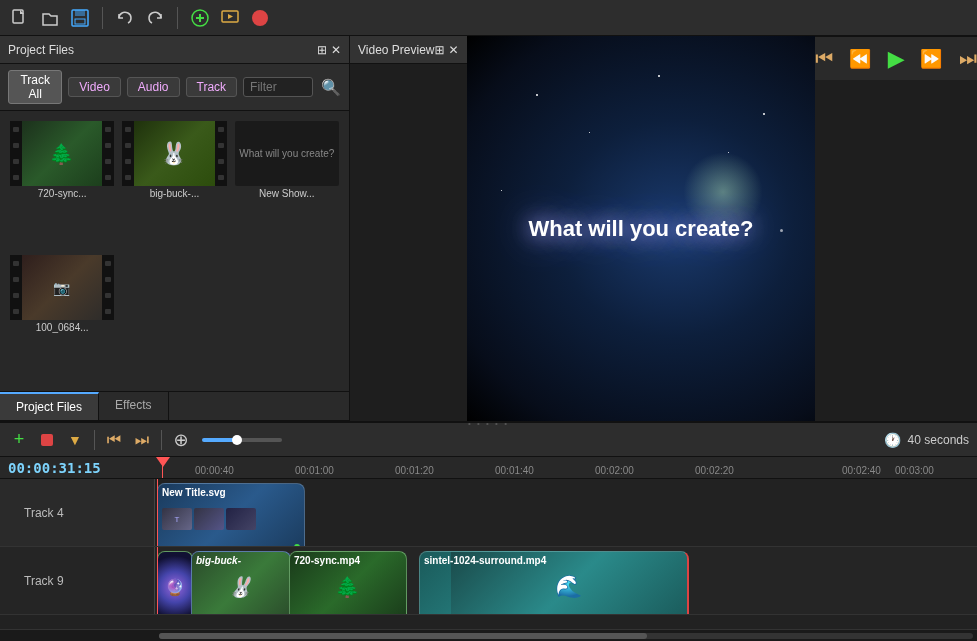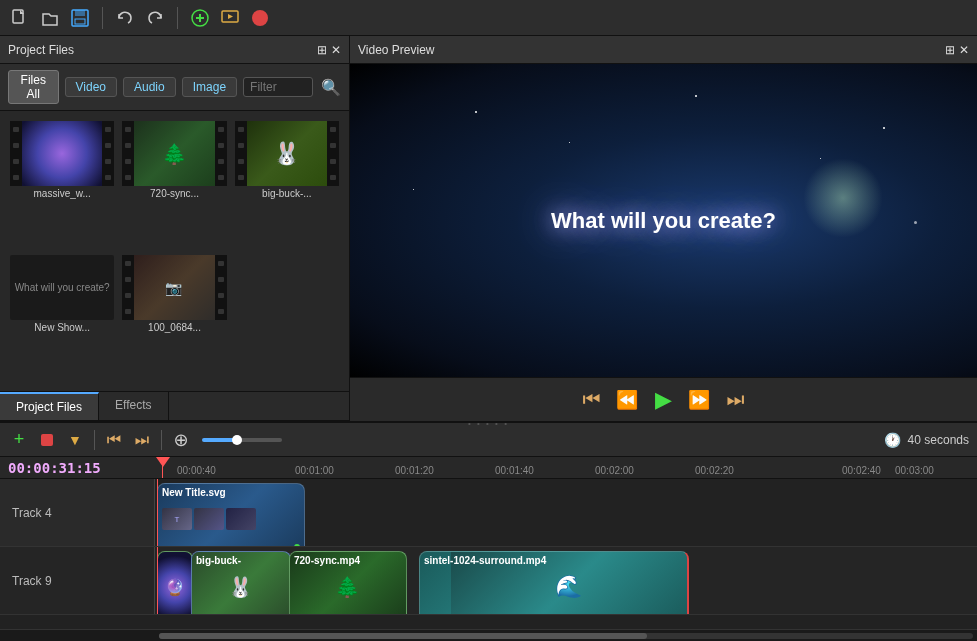--- a/index.html
+++ b/index.html
@@ -59,21 +59,21 @@
       padding: 6px 8px;
       display: flex;
       align-items: center;
       gap: 6px;
       border-bottom: 1px solid #111;
     }
     .filter-btn {
       padding: 2px 10px;
       background: #3a3a3a;
       border: 1px solid #555;
-      color: #7dd3fc;
+      color: #f0abfc;
       border-radius: 3px;
       cursor: pointer;
       font-size: 12px;
     }
     .filter-btn.active { background: #555; border-color: #777; color: #fff; }
     #filter-input {
       background: #222;
       border: 1px solid #555;
       color: #ccc;
       padding: 2px 6px;
@@ -147,21 +147,21 @@
       color: #aaa;
       font-size: 12px;
       border-right: 1px solid #111;
     }
     .bottom-tab.active { background: #3a3a3a; color: #fff; border-top: 2px solid #5af; }
 
     
     #right-panel {
       flex: 1;
       display: flex;
-      flex-direction: column;
+      flex-direction: row;
       background: #1e1e1e;
     }
 
     #preview-header {
       background: #333;
       padding: 4px 8px;
       display: flex;
       align-items: center;
       justify-content: space-between;
       height: 28px;
@@ -298,21 +298,21 @@
       position: absolute;
       bottom: 2px;
     }
     #current-time {
       position: absolute;
       left: 8px;
       top: 50%;
       transform: translateY(-50%);
       font-family: monospace;
       font-size: 14px;
-      color: #f0abfc;
+      color: #7dd3fc;
       font-weight: bold;
     }
 
     
     #timeline-tracks {
       flex: 1;
       overflow-y: auto;
       position: relative;
     }
     .track-row {
@@ -320,21 +320,21 @@
       height: 68px;
       border-bottom: 1px solid #333;
       position: relative;
     }
     .track-label {
       width: 155px;
       min-width: 155px;
       background: #2a2a2a;
       display: flex;
       align-items: center;
-      padding: 0 12px;
+      padding: 0 24px;
       font-size: 12px;
       color: #bbb;
       border-right: 1px solid #444;
     }
     .track-content {
       flex: 1;
       position: relative;
       overflow: hidden;
     }
 
@@ -499,47 +499,30 @@
 
     <div id="project-files-header">
       <span>Project Files</span>
       <div class="header-icons">
         <span class="header-icon">⊞</span>
         <span class="header-icon">✕</span>
       </div>
     </div>
 
     <div id="filter-bar">
-      <button class="filter-btn active">Files All</button>
+      <button class="filter-btn active">Track All</button>
       <button class="filter-btn">Video</button>
       <button class="filter-btn">Audio</button>
-      <button class="filter-btn">Image</button>
+      <button class="filter-btn">Track</button>
       <input id="filter-input" type="text" placeholder="Filter" style="">
       <span class="filter-clear">🔍</span>
     </div>
 
     <div id="media-grid">
 
-      <div class="media-thumb">
-        <div class="film-strip" style="background: radial-gradient(circle at 50% 50%, #9966dd 0%, #4444aa 40%, #111133 80%);">
-          <div class="film-border left">
-              <div class="film-hole"></div>
-              <div class="film-hole"></div>
-              <div class="film-hole"></div>
-              <div class="film-hole"></div>
-            </div>
-          <div class="film-border right">
-              <div class="film-hole"></div>
-              <div class="film-hole"></div>
-              <div class="film-hole"></div>
-              <div class="film-hole"></div>
-            </div>
-        </div>
-        <div class="thumb-label">massive_w...</div>
-      </div>
 
       <div class="media-thumb">
         <div class="film-strip" style="background: linear-gradient(135deg, #1a2a1a 0%, #2a5a2a 50%, #1a3a1a 100%);">
           <div class="film-border left">
               <div class="film-hole"></div>
               <div class="film-hole"></div>
               <div class="film-hole"></div>
               <div class="film-hole"></div>
             </div>
           <div style="position:absolute; left:50%; top:50%; transform:translate(-50%,-50%); color:#888; font-size:20px;">🌲</div>
@@ -669,21 +652,21 @@
       <span class="clock-icon">🕐</span>
       <span>40 seconds</span>
     </div>
   </div>
 
   <div id="timeline-ruler">
     <span id="current-time">00:00:31:15</span>
     <div id="time-indicator" style="left: 162px;">
       <div class="playhead-triangle"></div>
     </div>
-    <span class="time-mark" style="left: 177px;">00:00:40</span>
+    <span class="time-mark" style="left: 195px;">00:00:40</span>
     <span class="time-mark" style="left: 295px;">00:01:00</span>
     <span class="time-mark" style="left: 395px;">00:01:20</span>
     <span class="time-mark" style="left: 495px;">00:01:40</span>
     <span class="time-mark" style="left: 595px;">00:02:00</span>
     <span class="time-mark" style="left: 695px;">00:02:20</span>
     <span class="time-mark" style="left: 795px; padding-left: 47px;">00:02:40</span>
     <span class="time-mark" style="left: 895px;">00:03:00</span>
   </div>
 
   <div id="timeline-tracks">
@@ -717,21 +700,21 @@
       </div>
       <div class="track-content" style="background: #252525;">
         <div id="playhead2" style="position:absolute; left:2px; top:0; bottom:0; width:1px; background:#f55; z-index:20;"></div>
 
         <div class="clip clip-video1" style="left:2px; width:36px;">
           <div class="clip-inner">
             <div style="width:100%; height:100%; background: radial-gradient(circle, #9966dd 0%, #4444aa 40%, #111133 80%); display:flex; align-items:center; justify-content:center; font-size:16px;">🔮</div>
           </div>
         </div>
 
-        <div class="clip clip-video2" style="left:36px; width:100px;">
+        <div class="clip clip-video2" style="left:36px; width:100px;font-style:italic;">
           <div class="clip-inner">
             <div class="clip-title">big-buck-</div>
             <div style="width:100%; height:100%; background: linear-gradient(135deg, #2a4a2a 0%, #3a7a3a 50%, #2a4a2a 100%); display:flex; align-items:center; justify-content:center; font-size:20px;">🐰</div>
           </div>
         </div>
 
         <div class="clip clip-video1" style="left:134px; width:118px;">
           <div class="clip-inner">
             <div class="clip-title">720-sync.mp4</div>
             <div style="width:100%; height:100%; background: linear-gradient(135deg, #1a3a1a 0%, #2a6a2a 50%, #1a3a1a 100%); display:flex; align-items:center; justify-content:center; font-size:20px;">🌲</div>

